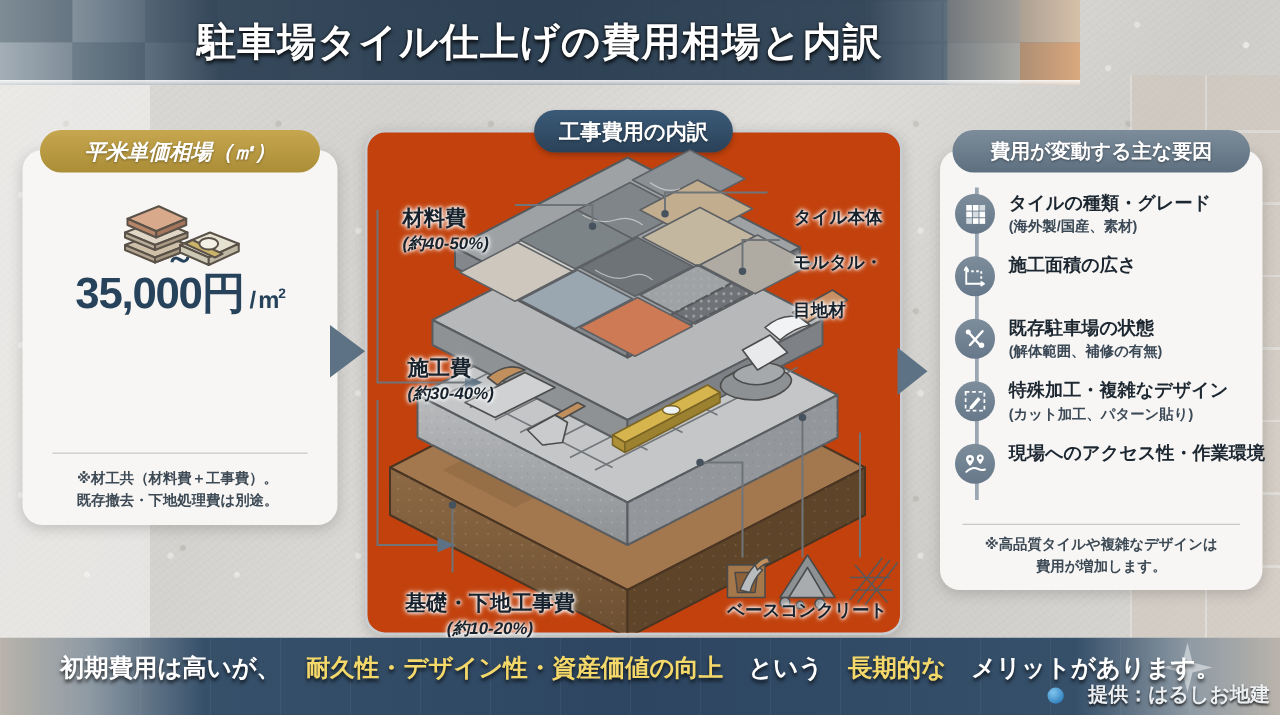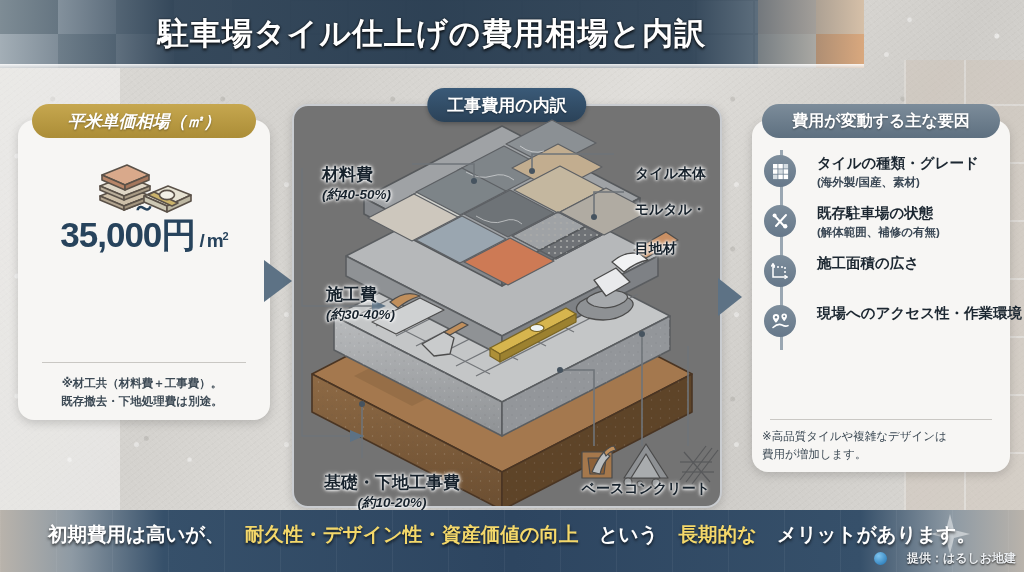--- a/index.html
+++ b/index.html
@@ -86,21 +86,21 @@
   .price-tilde{ font-size:24px; font-weight:bold; line-height:.95; margin:-2px 0 -2px; }
   .price-2{ font-size:35px; font-weight:bold; line-height:1.02; letter-spacing:-1px; white-space:nowrap; }
   .price-unit{ font-size:19px; font-weight:bold; }
   .sup{ font-size:11px; vertical-align:super; }
   .divider{ position:absolute; left:24px; right:24px; top:242px; height:1px; background:#c9c7c3; }
   .note{ position:absolute; left:8px; right:12px; top:254px; text-align:center;
     font-size:11.5px; color:#3d4a55; line-height:1.6; font-weight:bold; }
 
   
   #center-card{ left:292px; top:104px; width:430px; height:404px;
-    border:2px solid #c9ccd0; background:#737373; }
+    border:2px solid #c9ccd0; background:#c2410c; }
   .pill-navy{
     position:absolute; left:50%; transform:translateX(-50%); top:-18px;
     padding:0 20px; height:34px; background:linear-gradient(180deg,#3a5a78,#2b4258);
     border-radius:18px; color:#fff; font-size:17px; font-weight:bold;
     display:flex; align-items:center; justify-content:center;
     text-shadow:0 1px 2px rgba(0,0,0,.4); white-space:nowrap;
     box-shadow:0 2px 4px rgba(0,0,0,.25);
   }
   .iso-stage{ position:absolute; inset:0; }
   .lbl{ position:absolute; color:#17222c; font-weight:bold; white-space:nowrap;
@@ -112,48 +112,48 @@
   
   #right-card{ left:752px; top:120px; width:258px; height:352px; }
   .pill-slate{
     position:absolute; left:10px; top:-16px; width:238px; height:34px;
     background:linear-gradient(180deg,#7c8c9a,#5e7080);
     border-radius:18px; color:#fff; font-size:16px; font-weight:bold;
     display:flex; align-items:center; justify-content:center;
     text-shadow:0 1px 2px rgba(0,0,0,.4); white-space:nowrap;
   }
   .factor-list{ position:absolute; left:0; top:30px; width:100%; }
-  .factor{ position:relative; display:flex; align-items:flex-start; gap:21px; padding:3px 10px 3px 12px; min-height:50px; }
+  .factor{ position:relative; display:flex; align-items:flex-start; gap:11px; padding:3px 10px 3px 12px; min-height:50px; }
   .fi{ flex:0 0 auto; width:32px; height:32px; border-radius:50%;
        background:linear-gradient(180deg,#7d8d9b,#66788a);
        display:flex; align-items:center; justify-content:center; margin-top:2px; z-index:2; }
   .connector{ position:absolute; left:27.5px; top:0; bottom:0; width:3px; background:#9aa7b2; z-index:1; }
   .ftxt{ padding-top:1px; }
   .ftxt .a{ font-size:14.5px; font-weight:bold; color:#1c2731; line-height:1.25; white-space:nowrap; }
   .ftxt .b{ font-size:11.5px; font-weight:bold; color:#3b4855; line-height:1.3; white-space:nowrap; }
   .r-divider{ position:absolute; left:18px; right:18px; bottom:52px; height:1px; background:#cac8c4; }
-  .r-note{ position:absolute; left:10px; right:10px; bottom:8px; 
-    font-size:11.5px; font-weight:normal; color:#3d4a55; line-height:1.55; }
+  .r-note{ position:absolute; left:10px; right:10px; bottom:8px; text-align:center;
+    font-size:11.5px; font-weight:bold; color:#3d4a55; line-height:1.55; }
 
   
   .footer{ position:absolute; left:0; bottom:0; width:1024px; height:62px; overflow:hidden; }
   .footer .fbg{ position:absolute; inset:0;
     background:
       repeating-linear-gradient(90deg, rgba(255,255,255,.05) 0 1px, transparent 1px 56px),
       linear-gradient(90deg,#b9b3ab 0%, #8e9aa4 7%, #36506a 16%, #2d4560 50%, #36506a 84%, #8e9aa4 93%, #b9b3ab 100%);
   }
   .footer .ftext{ position:absolute; left:0; top:6px; width:100%; height:36px;
     display:flex; align-items:center; justify-content:center;
     font-size:19.5px; font-weight:bold; color:#fff; white-space:nowrap;
     text-shadow:0 2px 3px rgba(0,0,0,.7);
     gap:20px;
   }
   .hl{ color:#f4d86a; }
   .credit{ position:absolute; right:8px; bottom:5px; display:flex; align-items:center; gap:20px;
-    font-size:12px; font-weight:bold; color:#eceff2; text-shadow:0 1px 2px rgba(0,0,0,.8); }
+    font-size:16px; font-weight:bold; color:#eceff2; text-shadow:0 1px 2px rgba(0,0,0,.8); }
   .credit-logo{ width:13px; height:13px; border-radius:50%;
     background:radial-gradient(circle at 35% 30%,#7fc4ee,#1b6fb0); }
   .sparkle{ position:absolute; right:52px; bottom:16px; width:44px; height:44px; opacity:.85; }
 </style>
 </head>
 <body>
 
 <div class="stage">
 
   <div class="bg-concrete"></div>
@@ -465,48 +465,60 @@
           </svg>
         </span>
         <span class="ftxt">
           <span class="a">タイルの種類・グレード</span>
           <span class="b">(海外製/国産、素材)</span>
         </span>
       </div>
 
       <div class="factor">
         <span class="fi">
+          <svg width="18" height="18" viewBox="0 0 18 18" fill="none" stroke="#fff" stroke-width="1.5">
+            <path d="M2 2 L2 15 L16 15" stroke-linecap="round"></path>
+            <path d="M2 5 L14 5 L14 13" stroke-dasharray="2 2"></path>
+            <path d="M2 2 L0.6 4 M2 2 L3.4 4" stroke-linecap="round"></path>
+            <path d="M16 15 L14 13.6 M16 15 L14 16.4" stroke-linecap="round"></path>
+          </svg>
+        </span>
+        <span class="ftxt">
+          <span class="a">施工面積の広さ</span>
+          <span class="b"></span>
+        </span>
+      </div>
+
+      <div class="factor">
+        <span class="fi">
           <svg width="18" height="18" viewBox="0 0 18 18" stroke="#fff" stroke-width="2" stroke-linecap="round" fill="none">
             <path d="M3 3 L13 14"></path>
             <path d="M15 3 L5 14"></path>
             <circle cx="14.2" cy="14.2" r="2.2" fill="#fff" stroke="none"></circle>
             <circle cx="3.6" cy="3.6" r="2" fill="#fff" stroke="none"></circle>
           </svg>
         </span>
         <span class="ftxt">
           <span class="a">既存駐車場の状態</span>
           <span class="b">(解体範囲、補修の有無)</span>
         </span>
       </div>
 
       <div class="factor">
         <span class="fi">
-          <svg width="18" height="18" viewBox="0 0 18 18" fill="none" stroke="#fff" stroke-width="1.5">
-            <path d="M2 2 L2 15 L16 15" stroke-linecap="round"></path>
-            <path d="M2 5 L14 5 L14 13" stroke-dasharray="2 2"></path>
-            <path d="M2 2 L0.6 4 M2 2 L3.4 4" stroke-linecap="round"></path>
-            <path d="M16 15 L14 13.6 M16 15 L14 16.4" stroke-linecap="round"></path>
+          <svg width="18" height="18" viewBox="0 0 18 18" fill="none" stroke="#fff" stroke-width="1.4">
+            <rect x="1.5" y="1.5" width="15" height="15" stroke-dasharray="3 2.2"></rect>
+            <path d="M5 13 L11.5 5.5 L13.5 7.5 L7 15 L4.5 15.5 Z" fill="#fff" stroke="none"></path>
           </svg>
         </span>
         <span class="ftxt">
-          <span class="a">施工面積の広さ</span>
-          <span class="b"></span>
+          <span class="a">特殊加工・複雑なデザイン</span>
+          <span class="b">(カット加工、パターン貼り)</span>
         </span>
       </div>
-
 
       <div class="factor">
         <span class="fi">
           <svg width="19" height="18" viewBox="0 0 19 18">
             <path d="M5 2 a3.2 3.2 0 0 1 3.2 3.2 c0 2.4 -3.2 5.6 -3.2 5.6 S1.8 7.6 1.8 5.2 A3.2 3.2 0 0 1 5 2 Z" fill="#fff"></path>
             <circle cx="5" cy="5.2" r="1.2" fill="#6a7c8b"></circle>
             <path d="M13.2 1.5 a2.8 2.8 0 0 1 2.8 2.8 c0 2.1 -2.8 4.9 -2.8 4.9 S10.4 6.4 10.4 4.3 A2.8 2.8 0 0 1 13.2 1.5 Z" fill="#fff"></path>
             <circle cx="13.2" cy="4.3" r="1.05" fill="#6a7c8b"></circle>
             <path d="M2 15.5 q5-4.5 9-2.5 q3.5 1.8 6 .6" stroke="#fff" stroke-width="1.6" fill="none" stroke-linecap="round"></path>
           </svg>

